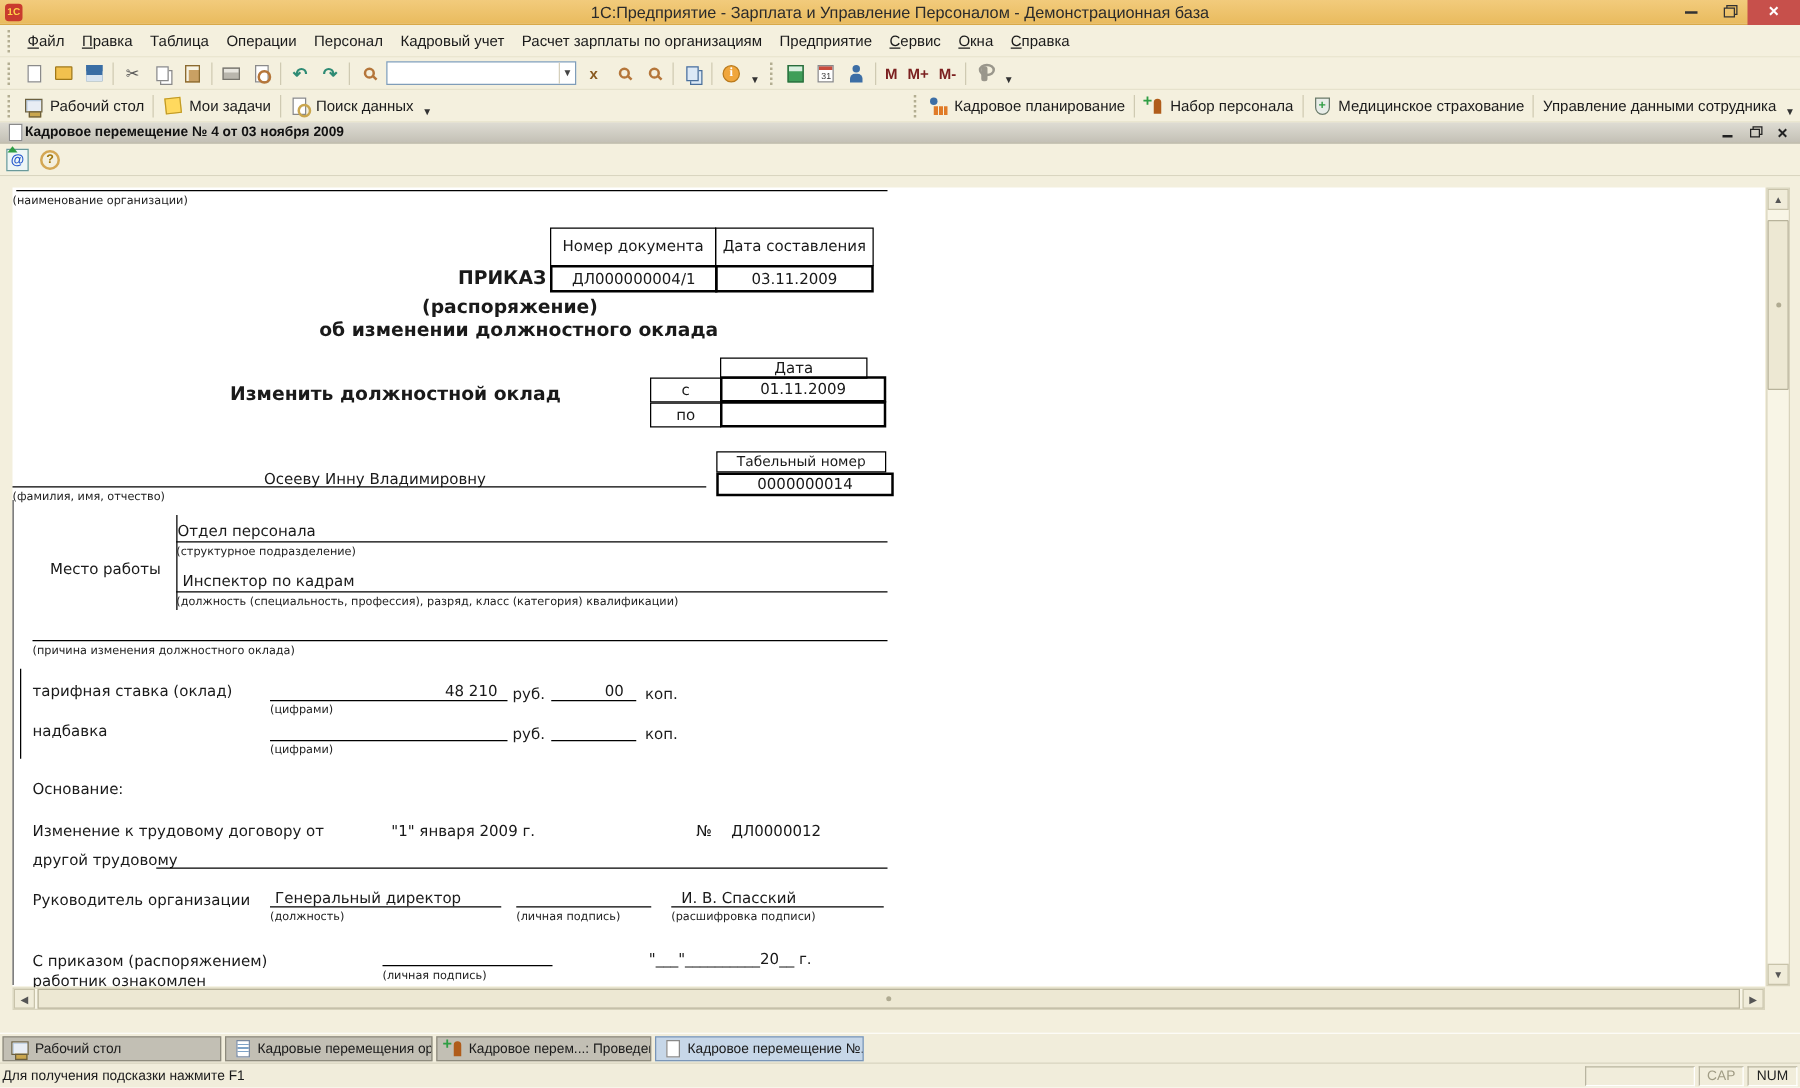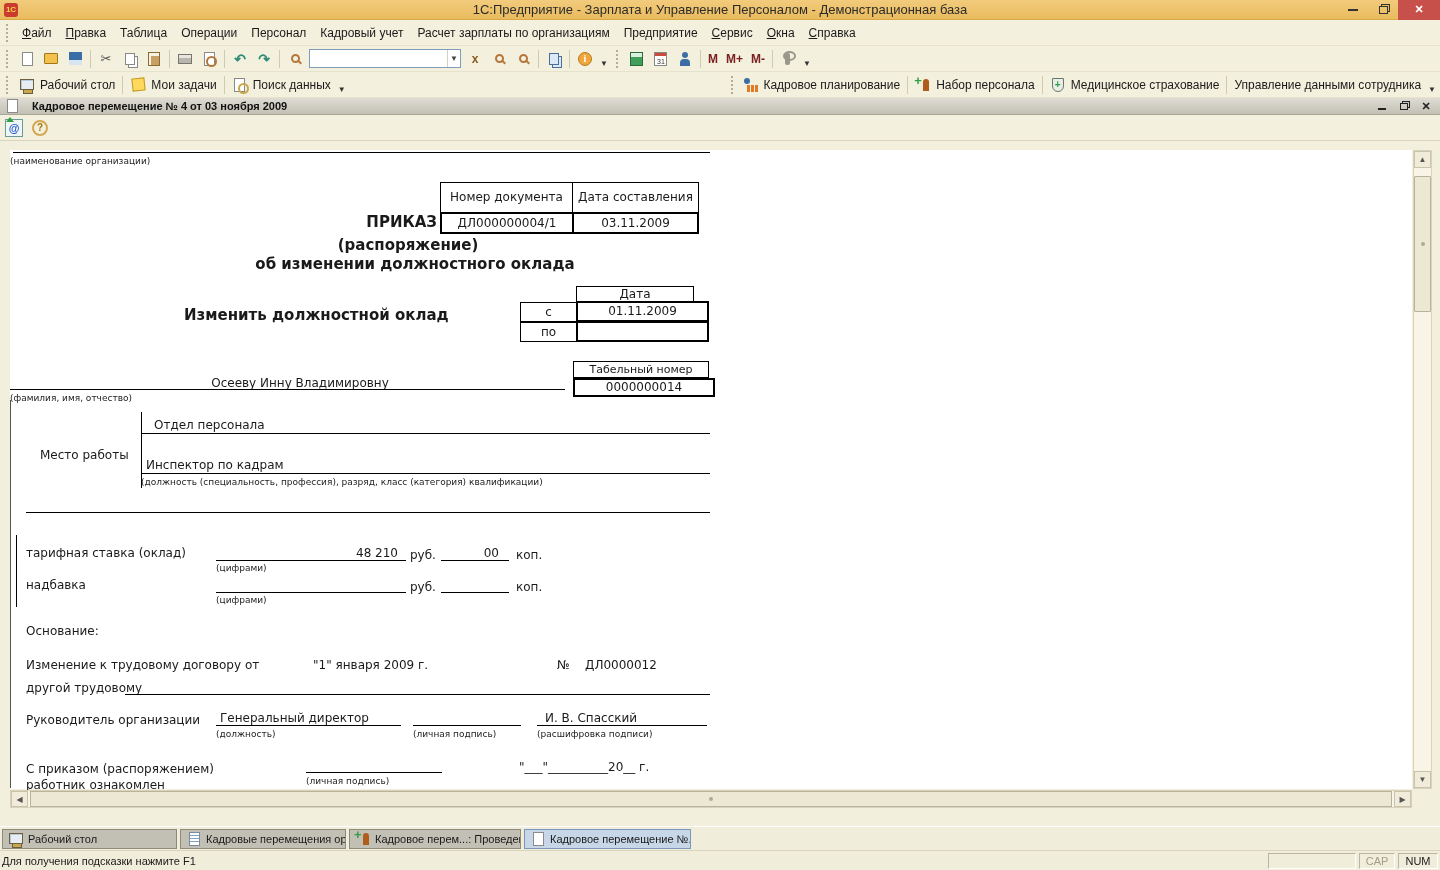--- a/index.html
+++ b/index.html
@@ -63,21 +63,21 @@
   .i-searchdoc{width:11px;height:14px;background:#fff;border:1px solid #888}
   .i-searchdoc::after{content:"";position:absolute;right:-1px;bottom:-1px;width:7px;height:7px;border:2px solid #caa64e;border-radius:50%}
   .i-chartman{width:14px;height:14px}
   .i-chartman::before{content:"";position:absolute;bottom:0;left:3px;width:11px;height:7px;background:linear-gradient(90deg,#e07b28 0 3px,transparent 3px 4px,#e07b28 4px 7px,transparent 7px 8px,#e07b28 8px 11px)}
   .i-chartman::after{content:"";position:absolute;top:0;left:0;width:6px;height:6px;border-radius:50%;background:#3c6ea5}
   .i-plusman::before{content:"+";position:absolute;left:-1px;top:-4px;color:#2f9e44;font-weight:bold;font-size:13px}
   .i-plusman::after{content:"";position:absolute;right:2px;top:2px;width:6px;height:12px;background:#b05c1a;border-radius:3px 3px 0 0}
   .i-shield{width:12px;height:14px;background:#e8ede8;border:1px solid #6a7a6a;border-radius:0 0 6px 6px;color:#2f9e44;font-weight:bold;font-size:10px;display:flex;align-items:center;justify-content:center}
 
   
-  .doc-titlebar{height:17px;background:linear-gradient(#dedcd3,#c3c0b5);border-bottom:1px solid #a9a698;display:flex;align-items:center;padding:0 4px;gap:12px}
+  .doc-titlebar{height:17px;background:linear-gradient(#dedcd3,#c3c0b5);border-bottom:1px solid #a9a698;display:flex;align-items:center;padding:0 4px;gap:0}
   .doc-title{font-weight:bold;font-size:11px;color:#111}
   .doc-btns{margin-left:auto;display:flex;gap:10px;align-items:center;padding-right:4px}
   .dbtn{width:12px;height:12px;display:flex;align-items:center;justify-content:center;color:#222}
   .dbtn .bar{width:8px;height:2px;background:#222;margin-top:6px}
   .dbtn .rest{width:8px;height:7px;border:1px solid #222;box-shadow:2px -2px 0 -1px #ccc9bf,2px -2px 0 0 #222}
   .dbtn.x::before{content:"✕";font-size:11px;font-weight:bold}
   .doc-toolbar{height:26px;background:#f4f0de;display:flex;align-items:center;gap:6px;padding-left:4px;border-bottom:1px solid #d9d5c0}
   .i-at{width:18px;height:18px;border:1px solid #6a9a9a;background:#eef6f6;color:#2255cc;font-weight:bold;font-size:11px;display:flex;align-items:center;justify-content:center}
   .i-at::before{content:"";position:absolute;top:-3px;left:2px;border-left:4px solid transparent;border-right:4px solid transparent;border-bottom:5px solid #2f9e44}
   .i-help{width:16px;height:16px;border-radius:50%;border:2px solid #d4a753;color:#a0760a;font-weight:bold;font-size:10px;display:flex;align-items:center;justify-content:center}
@@ -354,27 +354,29 @@
     <div class="cell thick" style="left:563px;top:228px;width:142px;height:19px">0000000014</div>
 
     <div class="t" style="left:0;top:226px;width:580px;text-align:center">Осееву Инну Владимировну</div>
     <div class="ln" style="left:0;top:239px;width:555px"></div>
     <div class="cap" style="left:0;top:243px;width:580px">(фамилия, имя, отчество)</div>
 
     <div class="vln" style="left:0;top:250px;height:388px;border-color:#555"></div>
 
     <div class="t" style="left:30px;top:298px">Место работы</div>
     <div class="vln" style="left:131px;top:262px;height:76px"></div>
-    <div class="t" style="left:144px;top:268px">Отдел персонала</div>
+    <div class="t" style="left:132px;top:268px">Отдел персонала</div>
     <div class="ln" style="left:131px;top:283px;width:569px"></div>
+    <div class="cap" style="left:131px;top:287px;width:569px">(структурное подразделение)</div>
     <div class="t" style="left:136px;top:308px">Инспектор по кадрам</div>
     <div class="ln" style="left:131px;top:323px;width:569px"></div>
     <div class="cap" style="left:131px;top:327px;width:569px">(должность (специальность, профессия), разряд, класс (категория) квалификации)</div>
 
     <div class="ln" style="left:16px;top:362px;width:684px"></div>
+    <div class="cap" style="left:16px;top:366px;width:684px">(причина изменения должностного оклада)</div>
 
     <div class="vln" style="left:6px;top:385px;height:72px"></div>
     <div class="t" style="left:16px;top:396px">тарифная ставка (оклад)</div>
     <div class="fld" style="left:206px;top:396px;width:190px;justify-content:flex-end;padding-right:8px">48 210</div>
     <div class="t" style="left:400px;top:398px">руб.</div>
     <div class="fld" style="left:431px;top:396px;width:68px;justify-content:flex-end;padding-right:10px">00</div>
     <div class="t" style="left:506px;top:398px">коп.</div>
     <div class="cap" style="left:206px;top:413px;width:190px">(цифрами)</div>
 
     <div class="t" style="left:16px;top:428px">надбавка</div>

